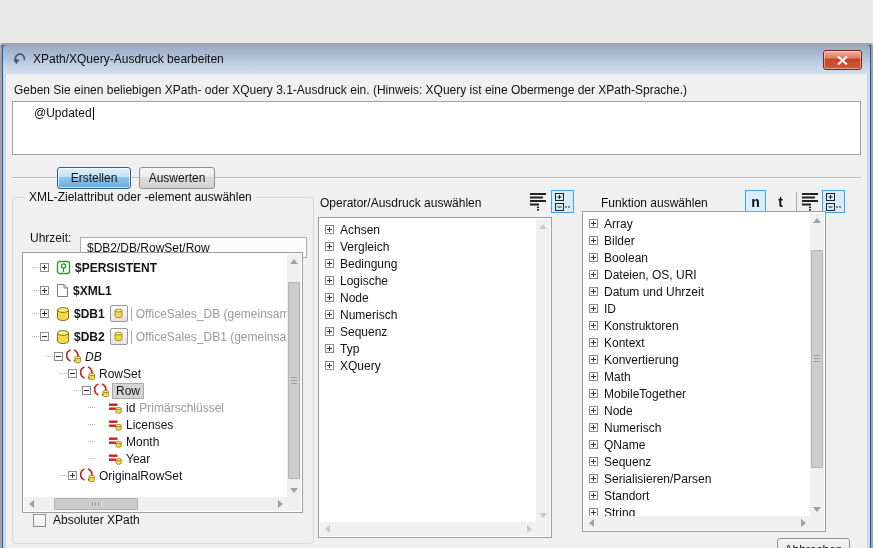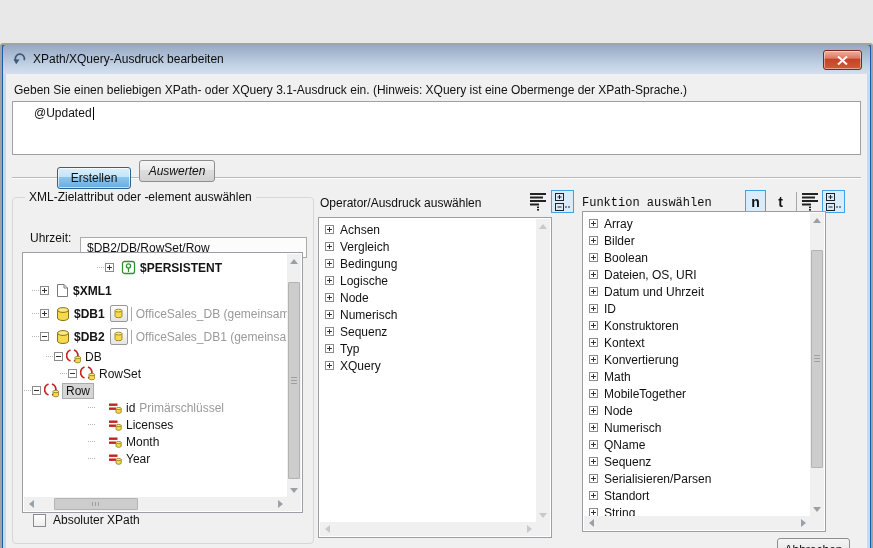--- a/index.html
+++ b/index.html
@@ -22,21 +22,21 @@
        padding:4px 4px 4px 21px;}
   .caret{display:inline-block;width:1px;height:13px;background:#000;vertical-align:text-bottom;margin-left:1px;}
 
   .groove{position:absolute;left:6px;right:6px;top:103px;height:0;border-top:1px solid #b9b9b9;border-bottom:1px solid #fdfdfd;}
   .btn{position:absolute;height:22px;box-sizing:border-box;border:1px solid #8e8e8e;border-radius:3px;
        background:linear-gradient(180deg,#f5f5f5 0%,#ebebeb 45%,#dddddd 46%,#d2d2d2 100%);
        font-size:12px;color:#111;display:flex;align-items:center;justify-content:center;cursor:default;}
   .btn.blue{border-color:#2b628f;background:linear-gradient(180deg,#dcf0fb 0%,#c1e4f9 45%,#8dc7ee 46%,#6aabde 100%);
        box-shadow:inset 0 0 0 1px rgba(255,255,255,.65);}
   #btn-build{left:51px;top:93px;width:74px;}
-  #btn-eval{left:133px;top:86px;width:76px;font-style:italic;}
+  #btn-eval{left:133px;top:93px;width:76px;}
 
   .groupbox{position:absolute;left:6px;top:123px;width:302px;height:347px;border:1px solid #d7d7d7;border-radius:4px;box-sizing:border-box;}
   .group-label{position:absolute;left:12px;top:-8px;background:#f0f0f0;padding:0 4px;white-space:nowrap;color:#0d0d0d;}
   .ctx-label{position:absolute;left:17px;top:33px;}
   .ctx-field{position:absolute;left:67px;top:39px;width:227px;height:21px;box-sizing:border-box;border:1px solid #ababab;
        background:#fcfcfc;padding:3px 0 0 6px;white-space:nowrap;overflow:hidden;}
 
   .listbox{position:absolute;background:#fff;border:1px solid #9b9fa5;box-sizing:border-box;overflow:hidden;}
   #tree-box{left:16px;top:178px;width:281px;height:261px;}
   .tree-content{position:absolute;left:1px;top:1px;right:15px;bottom:15px;overflow:hidden;padding-top:2px;}
@@ -119,21 +119,21 @@
     <div class="groupbox">
       <span class="group-label">XML-Zielattribut oder -element auswählen</span>
       <span class="ctx-label">Uhrzeit:</span>
       <div class="ctx-field">$DB2/DB/RowSet/Row</div>
       <div class="checkbox"></div>
       <span class="checkbox-label">Absoluter XPath</span>
     </div>
 
     <div class="listbox" id="tree-box">
       <div class="tree-content" id="tree-container">
-          <div class="tree-row root" style="height: 23px; padding-left: 8px; justify-content: center;">
+          <div class="tree-row root" style="height: 23px; padding-left: 8px;">
             <span class="guide"></span>
             <span style="display:inline-flex">
               <svg width="9" height="9" style="flex:0 0 auto">
                 <rect x="0.5" y="0.5" width="8" height="8" fill="#fff" stroke="#8c8c8c"></rect>
                 <line x1="2" y1="4.5" x2="7" y2="4.5" stroke="#333"></line>
                 <line x1="4.5" y1="2" x2="4.5" y2="7" stroke="#333"></line>
               </svg>
             </span>
             <span style="display:inline-flex;margin-left:3px">
               <svg width="15" height="15" style="margin-left:4px;flex:0 0 auto">
@@ -203,21 +203,21 @@
             <span class="lbl">$DB2</span>
             <span class="badge">
               <svg width="9" height="11">
                 <path d="M1,2.6 v5.6 a3.5,1.5 0 0 0 7,0 v-5.6" fill="#f6da4a" stroke="#8a7616" stroke-width="0.8"></path>
                 <ellipse cx="4.5" cy="2.6" rx="3.5" ry="1.4" fill="#fbe985" stroke="#8a7616" stroke-width="0.8"></ellipse>
               </svg>
             </span>
             <span class="vline"></span>
             <span class="suffix">OfficeSales_DB1 (gemeinsam</span>
           </div>
-          <div class="tree-row" style="height: 17px; padding-left: 22px;">
+          <div class="tree-row" style="height: 17px; padding-left: 22px; font-style: italic;">
             <span class="guide"></span>
             <span style="display:inline-flex">
               <svg width="9" height="9" style="flex:0 0 auto">
                 <rect x="0.5" y="0.5" width="8" height="8" fill="#fff" stroke="#8c8c8c"></rect>
                 <line x1="2" y1="4.5" x2="7" y2="4.5" stroke="#333"></line>
               </svg>
             </span>
             <span style="display:inline-flex;margin-left:3px">
               <svg width="15" height="15" style="flex:0 0 auto">
                 <path d="M4.5,1 a6.5,6 0 0 0 0,11" fill="none" stroke="#c92121" stroke-width="1.7"></path>
@@ -239,21 +239,21 @@
             <span style="display:inline-flex;margin-left:3px">
               <svg width="15" height="15" style="flex:0 0 auto">
                 <path d="M4.5,1 a6.5,6 0 0 0 0,11" fill="none" stroke="#c92121" stroke-width="1.7"></path>
                 <path d="M8,1 a6.5,6 0 0 1 0,11" fill="none" stroke="#c92121" stroke-width="1.7"></path>
                 <path d="M9,8.5 v4 a2.8,1.3 0 0 0 5.6,0 v-4" fill="#f6da4a" stroke="#8a7616" stroke-width="0.8"></path>
                 <ellipse cx="11.8" cy="8.5" rx="2.8" ry="1.2" fill="#fbe985" stroke="#8a7616" stroke-width="0.8"></ellipse>
               </svg>
             </span>
             <span class="lbl">RowSet</span>
           </div>
-          <div class="tree-row" style="height: 17px; ">
+          <div class="tree-row" style="height: 17px; padding-left: 50px;">
             <span class="guide"></span>
             <span style="display:inline-flex">
               <svg width="9" height="9" style="flex:0 0 auto">
                 <rect x="0.5" y="0.5" width="8" height="8" fill="#fff" stroke="#8c8c8c"></rect>
                 <line x1="2" y1="4.5" x2="7" y2="4.5" stroke="#333"></line>
               </svg>
             </span>
             <span style="display:inline-flex;margin-left:3px">
               <svg width="15" height="15" style="flex:0 0 auto">
                 <path d="M4.5,1 a6.5,6 0 0 0 0,11" fill="none" stroke="#c92121" stroke-width="1.7"></path>
@@ -309,20 +309,39 @@
             <span style="display:inline-block;width:9px;flex:0 0 auto"></span>
             <span style="display:inline-flex;margin-left:3px">
               <svg width="14" height="14" style="flex:0 0 auto">
                 <rect x="1" y="2.5" width="8.5" height="2.4" fill="#c92121"></rect>
                 <rect x="1" y="6.5" width="7" height="2.4" fill="#c92121"></rect>
                 <path d="M8,7.5 v3.6 a2.6,1.2 0 0 0 5.2,0 v-3.6" fill="#f6da4a" stroke="#8a7616" stroke-width="0.8"></path>
                 <ellipse cx="10.6" cy="7.5" rx="2.6" ry="1.1" fill="#fbe985" stroke="#8a7616" stroke-width="0.8"></ellipse>
               </svg>
             </span>
             <span class="lbl">Year</span>
+          </div>
+          <div class="tree-row" style="height: 17px; padding-left: 36px;">
+            <span class="guide"></span>
+            <span style="display:inline-flex">
+              <svg width="9" height="9" style="flex:0 0 auto">
+                <rect x="0.5" y="0.5" width="8" height="8" fill="#fff" stroke="#8c8c8c"></rect>
+                <line x1="2" y1="4.5" x2="7" y2="4.5" stroke="#333"></line>
+                <line x1="4.5" y1="2" x2="4.5" y2="7" stroke="#333"></line>
+              </svg>
+            </span>
+            <span style="display:inline-flex;margin-left:3px">
+              <svg width="15" height="15" style="flex:0 0 auto">
+                <path d="M4.5,1 a6.5,6 0 0 0 0,11" fill="none" stroke="#c92121" stroke-width="1.7"></path>
+                <path d="M8,1 a6.5,6 0 0 1 0,11" fill="none" stroke="#c92121" stroke-width="1.7"></path>
+                <path d="M9,8.5 v4 a2.8,1.3 0 0 0 5.6,0 v-4" fill="#f6da4a" stroke="#8a7616" stroke-width="0.8"></path>
+                <ellipse cx="11.8" cy="8.5" rx="2.8" ry="1.2" fill="#fbe985" stroke="#8a7616" stroke-width="0.8"></ellipse>
+              </svg>
+            </span>
+            <span class="lbl">OriginalRowSet</span>
           </div>
         </div>
 
       <div class="sb-v" style="right:1px;top:1px;bottom:15px;">
         <div class="sb-btn" style="top:0">
             <svg width="8" height="5">
               <polygon points="4,0 8,5 0,5" fill="#9aa0a6"></polygon>
             </svg>
           </div>
         <div class="sb-btn" style="bottom:0">
@@ -484,21 +503,21 @@
           </div>
         <div class="sb-btn" style="right:0">
             <svg width="5" height="8">
               <polygon points="0,0 5,4 0,8" fill="#c7cacd"></polygon>
             </svg>
           </div>
       </div>
       <div class="corner" style="right:1px;bottom:1px;"></div>
     </div>
 
-    <span class="panel-label" style="left:576px;top:122px;font-family:Liberation Mono, monospace;">Funktion auswählen</span>
+    <span class="panel-label" style="left:595px;top:122px;">Funktion auswählen</span>
     <span class="nt-btn selected" style="left:739px;top:116px;">n</span>
     <span class="nt-btn" style="left:764px;top:116px;">t</span>
     <span class="vsep" style="left:790px;top:118px;"></span>
     <span class="tool-icon" style="left:793px;top:116px;">
       <svg width="17" height="19" viewBox="0 0 17 19">
         <rect x="0" y="1" width="16" height="2" fill="#222"></rect>
           <rect x="0" y="4.5" width="13" height="2" fill="#222"></rect>
         <rect x="0" y="8" width="16" height="2" fill="#222"></rect>
           <rect x="0" y="11.5" width="9" height="2" fill="#222"></rect>
         <rect x="7" y="14.5" width="2" height="1.6" fill="#222"></rect>

